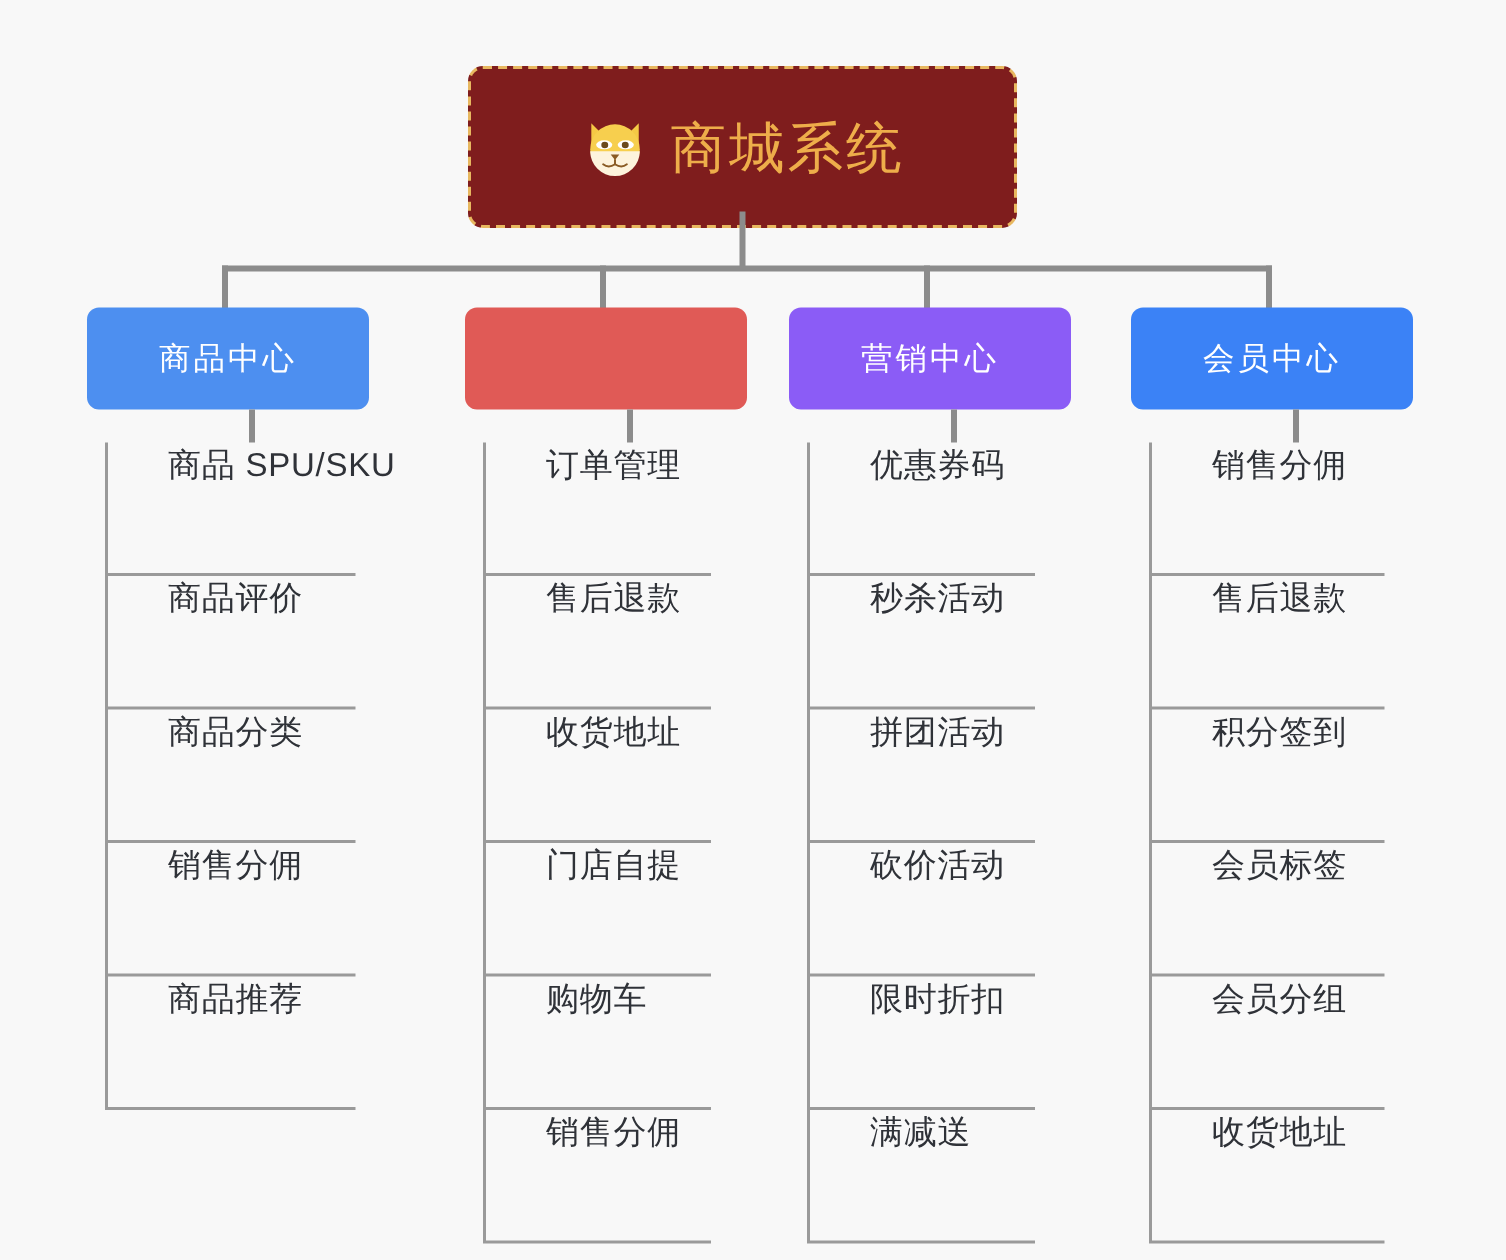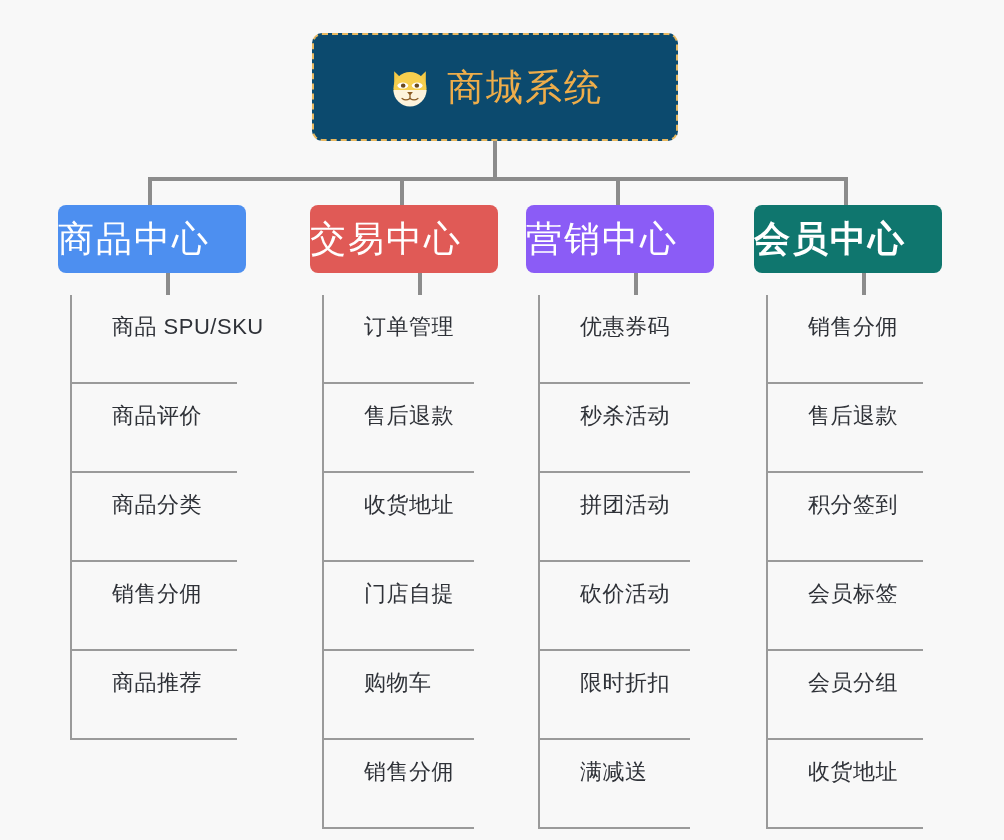--- a/index.html
+++ b/index.html
@@ -17,24 +17,24 @@
     position: relative;
     width: 1004px;
     height: 840px;
     background: #f8f8f8;
   }
 
   
   .root-node {
     position: absolute;
     left: 312px;
-    top: 33px;
+    top: 44px;
     width: 366px;
     height: 108px;
-    background: #0c4a6e;
+    background: #7f1d1d;
     border: 2px dashed #e8b860;
     border-radius: 10px;
     display: flex;
     align-items: center;
     justify-content: center;
     gap: 14px;
   }
 
   .root-emoji {
     width: 46px;
@@ -85,23 +85,23 @@
 
   
   .cat-header {
     position: relative;
     margin-left: 18px;
     width: 188px;
     height: 68px;
     border-radius: 8px;
     display: flex;
     align-items: center;
-    justify-content: flex-start;
+    justify-content: center;
     color: #ffffff;
-    font-size: 36px;
+    font-size: 21px;
     letter-spacing: 2px;
     white-space: nowrap;
   }
 
   
   .cat-spur {
     position: absolute;
     left: 108px;
     top: 68px;
     width: 4px;
@@ -116,21 +116,21 @@
     margin-left: 30px;
     padding-left: 0;
     list-style: none;
     border-left: 2px solid #9a9a9a;
   }
 
   .leaf-item {
     position: relative;
     height: 89px;
     display: flex;
-    align-items: center;
+    align-items: flex-start;
     padding-left: 38px;
     padding-bottom: 16px;
   }
 
   .leaf-label {
     position: relative;
     font-size: 22px;
     color: #2f3238;
     white-space: nowrap;
     padding: 0 6px 9px 2px;
@@ -202,21 +202,20 @@
             <span class="leaf-label">销售分佣</span>
           </li>
         <li class="leaf-item">
             <span class="leaf-label">商品推荐</span>
           </li>
       </ul>
     </div>
 
     <div class="column col-2">
       <div class="cat-header" style="background:#e05a56;">
-        <span>交易中心</span>
         <span class="cat-spur"></span>
       </div>
       <ul class="leaf-list">
         <li class="leaf-item">
             <span class="leaf-label">订单管理</span>
           </li>
         <li class="leaf-item">
             <span class="leaf-label">售后退款</span>
           </li>
         <li class="leaf-item">
@@ -255,21 +254,21 @@
         <li class="leaf-item">
             <span class="leaf-label">限时折扣</span>
           </li>
         <li class="leaf-item">
             <span class="leaf-label">满减送</span>
           </li>
       </ul>
     </div>
 
     <div class="column col-4">
-      <div class="cat-header" style="background:#0f766e;font-weight:bold;">
+      <div class="cat-header" style="background:#3b82f6;">
         <span>会员中心</span>
         <span class="cat-spur"></span>
       </div>
       <ul class="leaf-list">
         <li class="leaf-item">
             <span class="leaf-label">销售分佣</span>
           </li>
         <li class="leaf-item">
             <span class="leaf-label">售后退款</span>
           </li>

